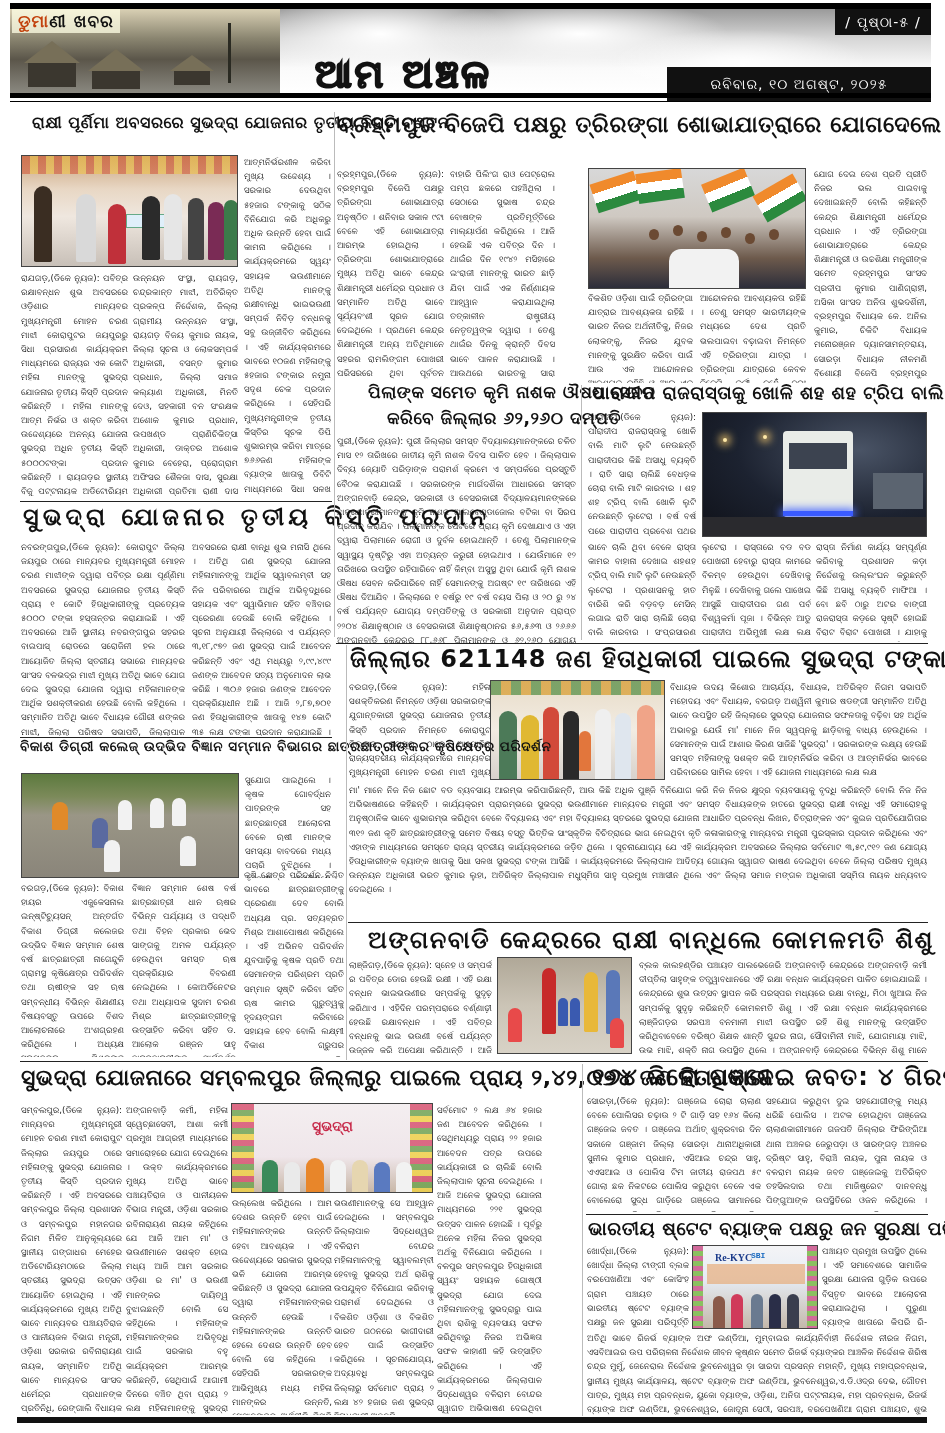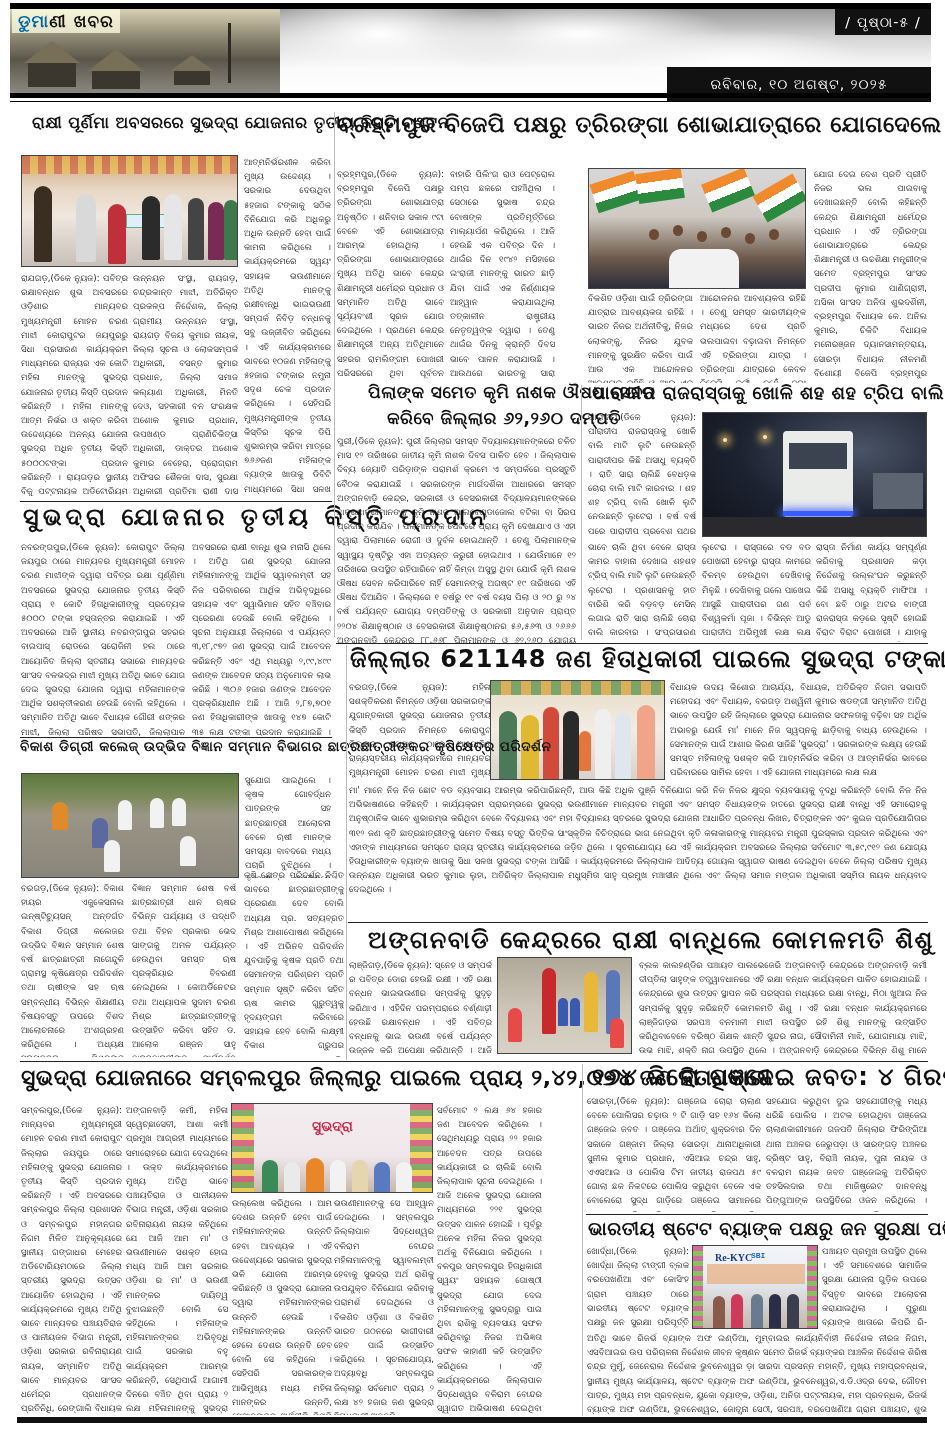--- a/index.html
+++ b/index.html
@@ -12,21 +12,21 @@
   .mast-sky { position: absolute; left: 0; top: 6px; width: 100%; height: 84px;
     background: linear-gradient(180deg, #9a9a9a 0%, #d6d6d6 35%, #fafafa 70%, #ffffff 100%); overflow: hidden; }
   .mast-cloud { position: absolute; border-radius: 50%; background: radial-gradient(ellipse at center, #ffffff 0%, rgba(255,255,255,0.0) 70%); }
   .mast-photo { position: absolute; left: 0; top: 6px; width: 270px; height: 84px;
     background: linear-gradient(180deg, #d9d0b4 0%, #8a8570 35%, #5b564a 60%, #8a8880 100%); overflow: hidden; }
   .hut { position: absolute; background: #3b372f; }
   .hut-roof { position: absolute; width: 0; height: 0; border-left: 28px solid transparent; border-right: 28px solid transparent; border-bottom: 22px solid #776f58; }
   .palm { position: absolute; width: 3px; background: #2a2a22; }
   .paper-title { position: absolute; left: 2px; top: 6px; padding: 2px 6px; font-size: 17px; font-weight: bold; color: #111;
     background: rgba(255,255,230,0.75); letter-spacing: 1px; }
-  .paper-title .red { color: #0369a1; }
+  .paper-title .red { color: #c2410c; }
   .section-title { position: absolute; left: 305px; top: 48px; font-size: 38px; font-weight: bold; color: #fff;
     -webkit-text-stroke: 2px #111; letter-spacing: 3px; font-family: "DejaVu Serif", serif; }
   .page-box { position: absolute; right: 0; top: 6px; width: 96px; height: 26px; background: #111; color: #fff;
     font-size: 14px; display: flex; align-items: center; justify-content: center; letter-spacing: 1px; }
   .page-box::before { content: "/"; margin-right: 6px; }
   .page-box::after { content: "/"; margin-left: 6px; }
   .date-box { position: absolute; right: 0; top: 64px; width: 264px; height: 34px; background: #111; color: #fff;
     font-size: 14px; display: flex; align-items: center; justify-content: center; letter-spacing: 1px; }
   .mast-rule { position: absolute; left: 0; top: 90px; width: 100%; height: 5px; background: #000; }
   .mast-rule2 { position: absolute; left: 0; top: 98px; width: 100%; height: 1px; background: #000; }
@@ -60,20 +60,21 @@
     <div class="hut" style="left:18px; top:54px; width:48px; height:24px;"></div>
     <div class="hut-roof" style="left:78px; top:40px;"></div>
     <div class="hut" style="left:82px; top:62px; width:48px; height:18px;"></div>
     <div class="hut-roof" style="left:160px; top:46px; border-left-width:22px; border-right-width:22px; border-bottom-width:16px;"></div>
     <div class="hut" style="left:164px; top:62px; width:36px; height:14px;"></div>
     <div class="palm" style="left:218px; top:14px; height:60px;"></div>
   </div>
   <div class="paper-title">
     <span class="red">ଡୁମା</span><span>ଣୀ ଖବର</span>
   </div>
+  <div class="section-title">ଆମ ଅଞ୍ଚଳ</div>
   <div class="page-box">ପୃଷ୍ଠା-୫</div>
   <div class="date-box">ରବିବାର, ୧୦ ଅଗଷ୍ଟ, ୨୦୨୫</div>
   <div class="mast-rule"></div>
   <div class="mast-rule2"></div>
 </div>
 
 <div class="hl" style="left:32px; top:115px; font-size:16px;">ରାକ୍ଷୀ ପୂର୍ଣିମା ଅବସରରେ ସୁଭଦ୍ରା ଯୋଜନାର ତୃତୀୟ କିସ୍ତି ବଣ୍ଟନ</div>
 <div class="photo" style="left:21px; top:155px; width:217px; height:112px; background:linear-gradient(180deg,#c9a27a 0%,#e8d7c4 30%,#efe7df 55%,#c8c0b8 100%);">
   <div style="position:absolute;left:0;top:0;width:100%;height:18px;background:repeating-linear-gradient(90deg,#d05030 0 8px,#f0c040 8px 16px);opacity:.55;"></div>
   <div class="person" style="left:12px;top:30px;width:18px;height:76px;background:#3a2d22;"></div>

